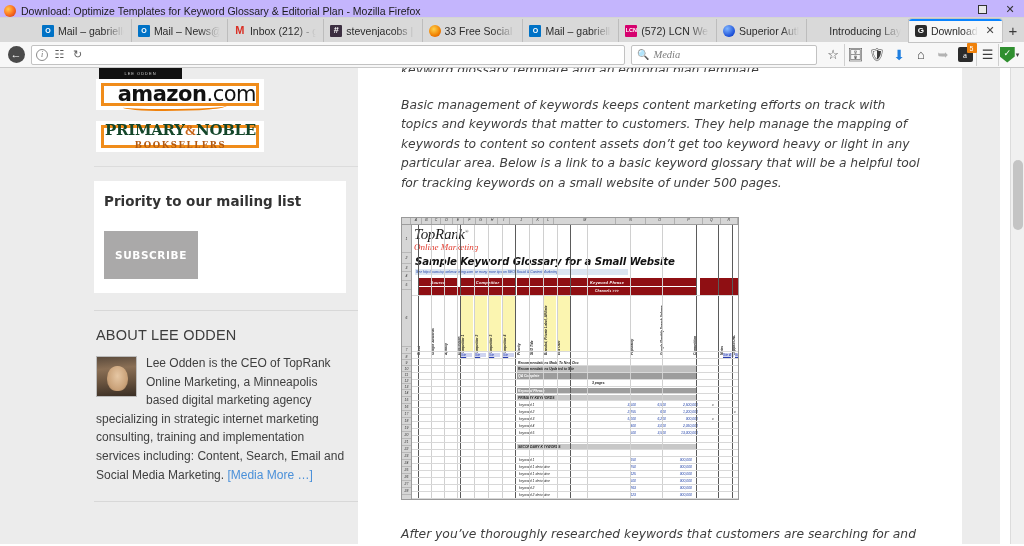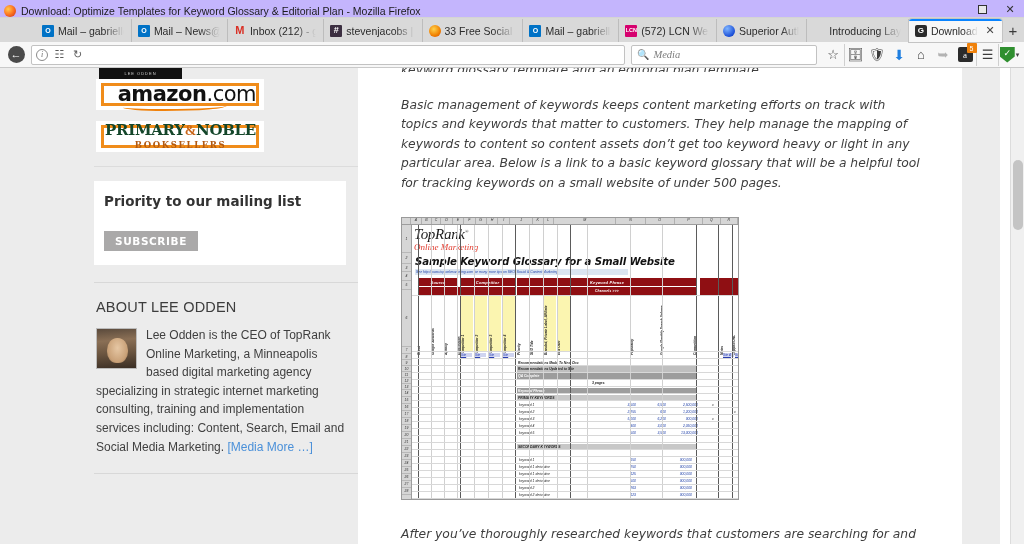--- a/index.html
+++ b/index.html
@@ -186,21 +186,21 @@
   }
   .sub-title{ font-size:13.5px; font-weight:bold; color:#333; margin:0 0 11px 0;
               font-family:"DejaVu Sans",sans-serif; }
   .email-input{
     width:138px;height:25px;border:1px solid #bcbcbc;background:#fff;
     font-size:12.5px;color:#4a4a4a;padding:0 5px; display:flex;align-items:center;
     font-family:"DejaVu Sans",sans-serif;
   }
   .sub-btn{
     margin-top:11px; background:#aaa9a9; color:#fff; font-size:10.5px; font-weight:bold;
-    letter-spacing:0.6px; padding:4px 11px; display:inline-block; border:none;
+    letter-spacing:0.6px; padding:18px 11px; display:inline-block; border:none;
     font-family:"DejaVu Sans",sans-serif;
   }
   .sec-divider{ border-top:1px solid #d8d8d8; margin-top:17px; }
   .sec-head{
     font-size:14.5px; color:#3d3d3d; margin:16px 0 11px 2px; font-weight:normal;
     letter-spacing:0.2px;
   }
   .about-body{ font-size:12px; color:#3f3f3f; line-height:1.55; margin-left:2px; width:250px; }
   .avatar{
     float:left; width:41px;height:41px; margin:2px 9px 2px 0;

